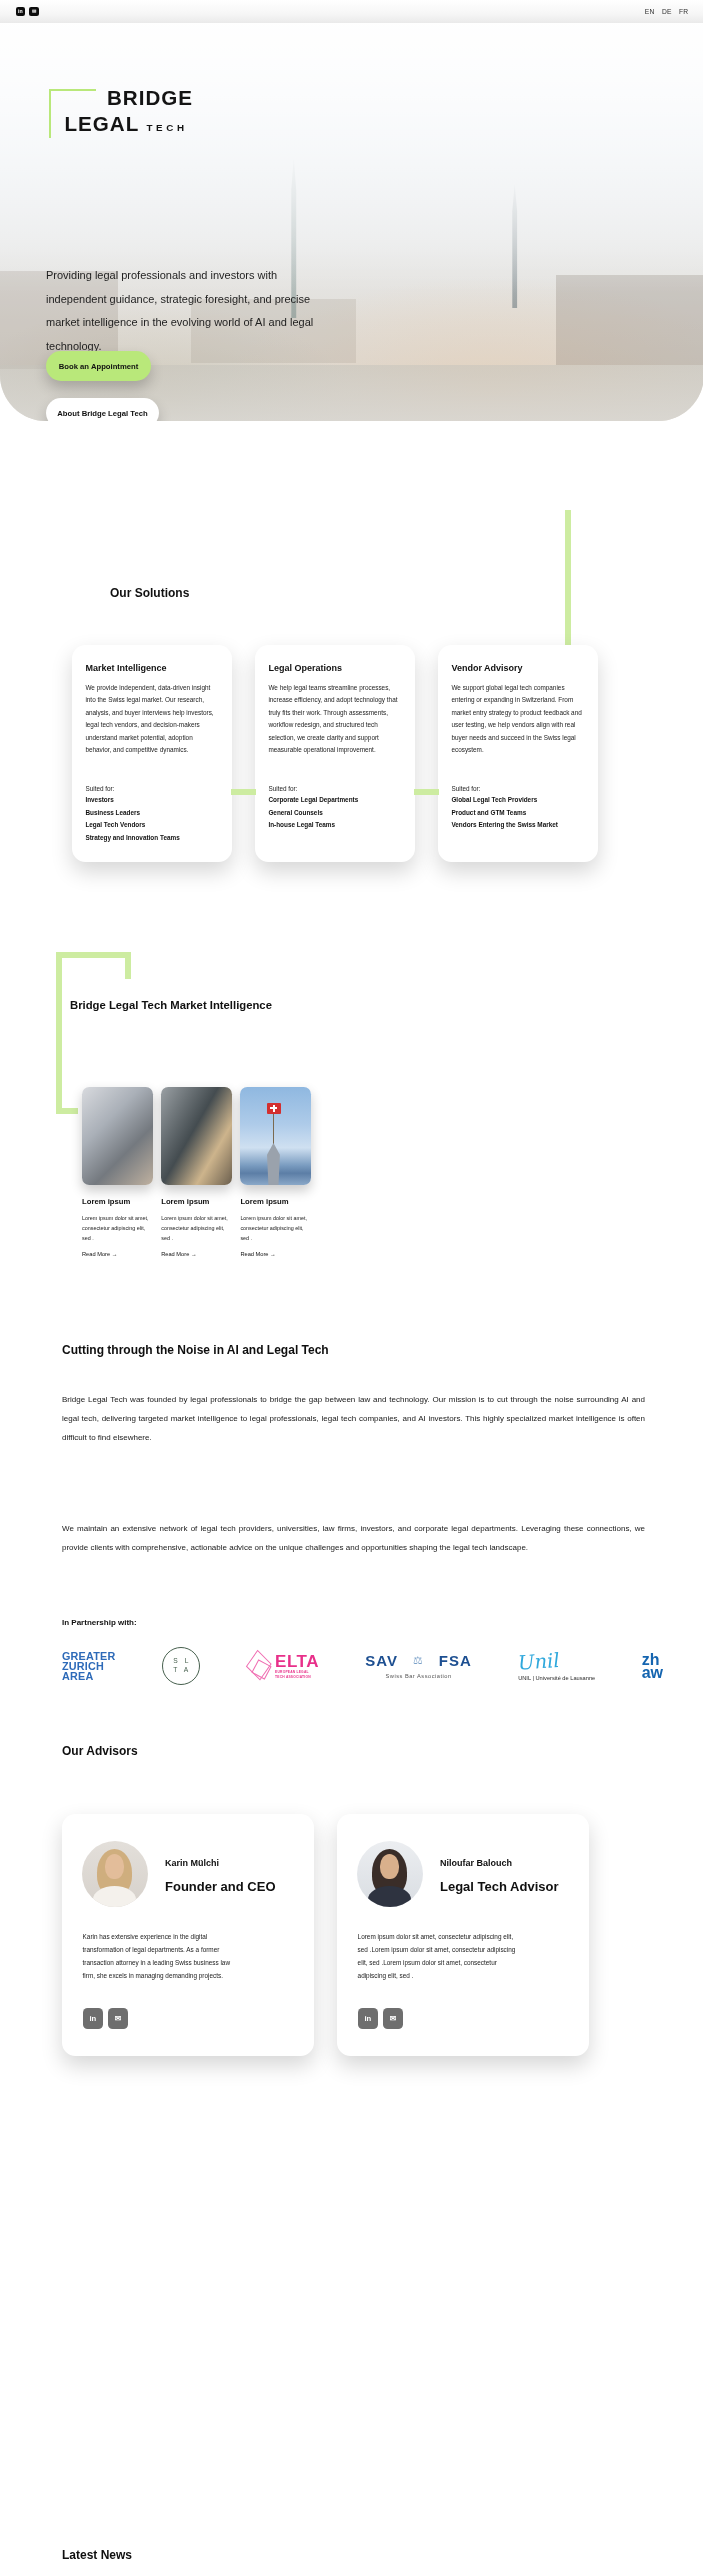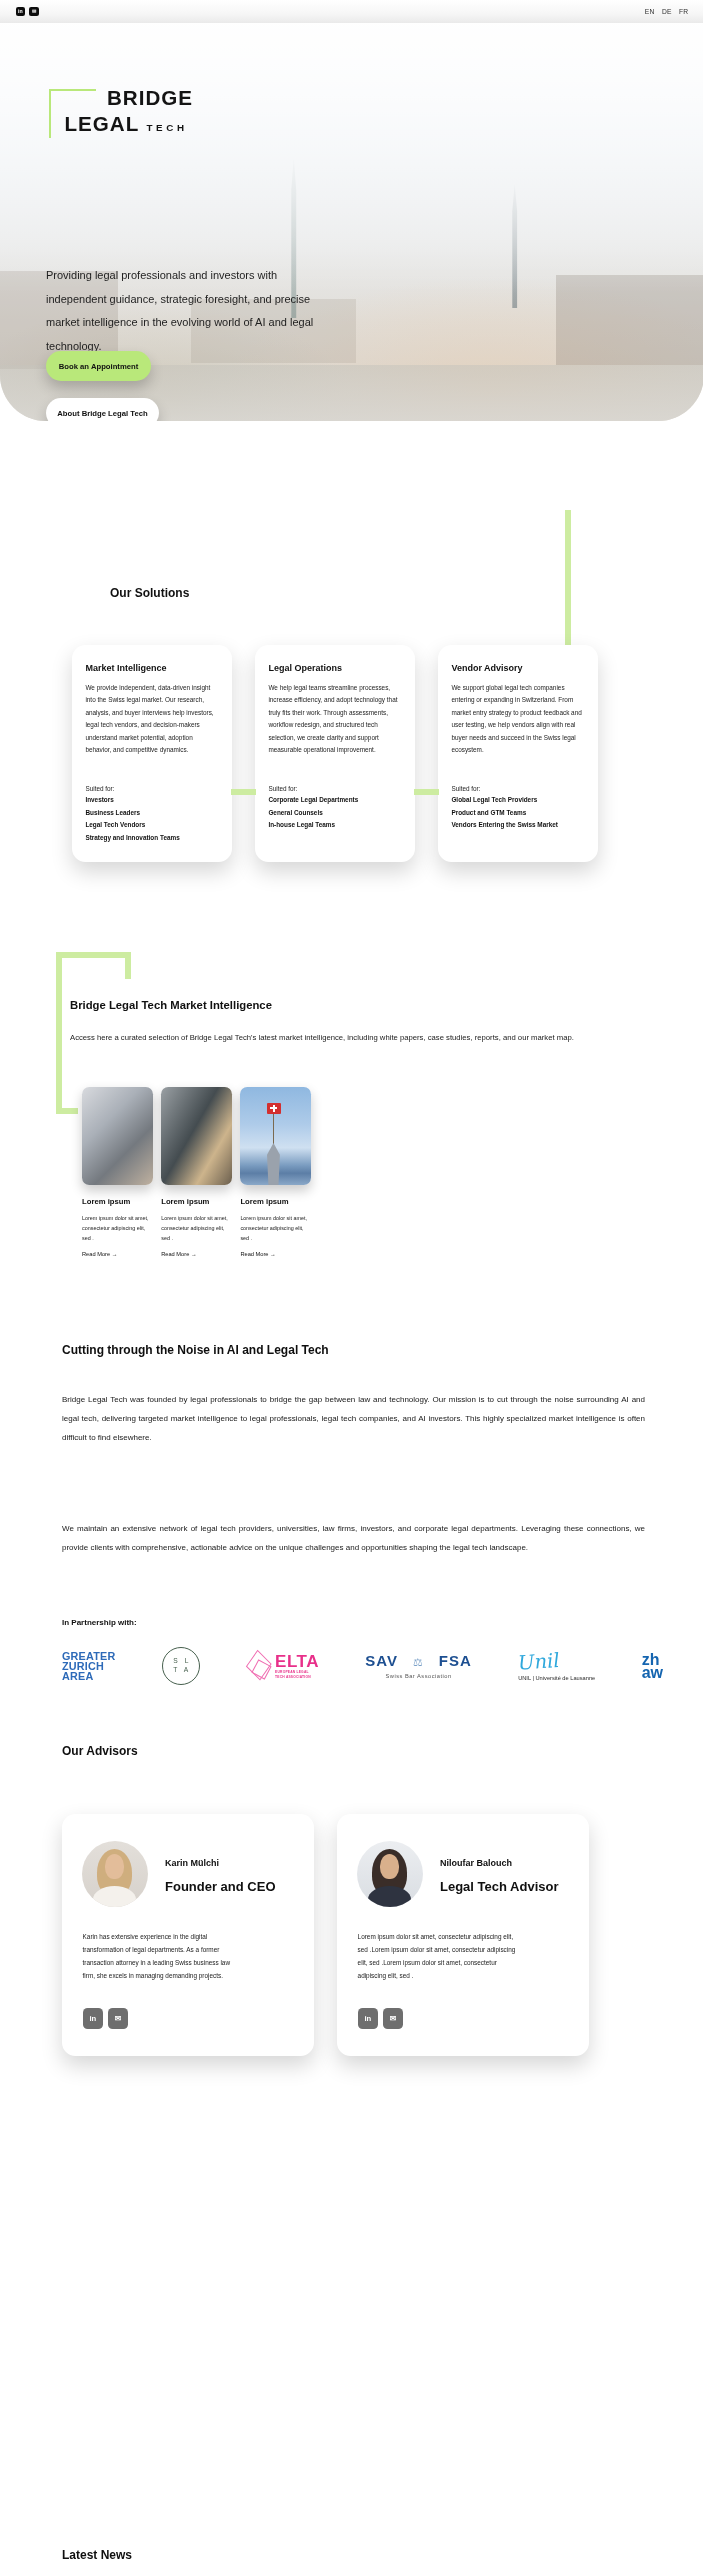--- a/index.html
+++ b/index.html
@@ -99,21 +99,21 @@
   .p-slta{width:36px;height:36px;border:1.5px solid #47604e;border-radius:50%;color:#47604e;display:flex;flex-direction:column;
     align-items:center;justify-content:center;gap:2.6px;}
   .p-slta span{font-size:6.7px;letter-spacing:2.6px;font-weight:500;line-height:1;margin-left:2.6px;}
   .p-elta{display:flex;align-items:center;gap:1px;}
   .elta-mark{width:28px;height:31px;position:relative;}
   .elta-mark::before{content:"";position:absolute;left:2.6px;top:4.6px;width:17.5px;height:17.5px;border:0.8px solid #f06eb2;transform:rotate(45deg) skew(10deg);}
   .elta-mark::after{content:"";position:absolute;left:8.2px;top:11.3px;width:13px;height:13px;border:0.8px solid #f06eb2;transform:rotate(28deg);}
   .elta-word{display:block;font-size:17px;font-weight:800;color:#e8308a;letter-spacing:0.5px;line-height:1;}
   .elta-sub{display:block;font-size:3.3px;color:#e8308a;font-weight:700;letter-spacing:0.2px;line-height:1.4;}
   .p-sav{text-align:center;color:#1d4f91;}
-  .sav-row{display:flex;align-items:flex-end;justify-content:center;gap:15px;font-size:15px;font-weight:700;letter-spacing:1px;line-height:1;}
+  .sav-row{display:flex;align-items:center;justify-content:center;gap:15px;font-size:15px;font-weight:700;letter-spacing:1px;line-height:1;}
   .scales{font-size:10.8px;color:#7aa0c8;font-weight:400;}
   .sav-sub{margin-top:5.2px;font-size:5.7px;color:#555;letter-spacing:0.5px;}
   .p-unil{text-align:left;}
   .unil-script{display:block;font-family:"DejaVu Serif",serif;font-style:italic;font-size:19.6px;color:#2fa8dc;line-height:1;transform:rotate(-4deg);}
   .unil-sub{display:block;margin-top:4.6px;font-size:5.7px;color:#2b2b2b;}
   .p-zhaw span{display:block;color:#1565b0;font-weight:800;font-size:16px;line-height:0.82;}
 
   
   .advisors{position:absolute;top:1716px;left:0;width:704px;height:435px;background:#fff;}
   .advisors h2{position:absolute;left:62px;top:28px;margin:0;font-size:12px;font-weight:700;color:#0f0f0f;}
@@ -229,21 +229,20 @@
     <span class="conn conn1"></span>
     <span class="conn conn2"></span>
   </section>
 
   <section class="mi">
     <span class="br-top"></span>
     <span class="br-tick"></span>
     <span class="br-left"></span>
     <span class="br-bot"></span>
     <h2>Bridge Legal Tech Market Intelligence</h2>
-    <p class="mi-sub">Access here a curated selection of Bridge Legal Tech's latest market intelligence, including white papers, case studies, reports, and our market map.</p>
     <div class="mi-cards">
       <div class="mi-card">
         <div class="mi-img ph-team"></div>
         <h3>Lorem ipsum</h3>
         <p>Lorem ipsum dolor sit amet, consectetur adipiscing elit, sed .</p>
         <a class="read-more">Read More →</a>
       </div>
       <div class="mi-card">
         <div class="mi-img ph-laptop"></div>
         <h3>Lorem ipsum</h3>

